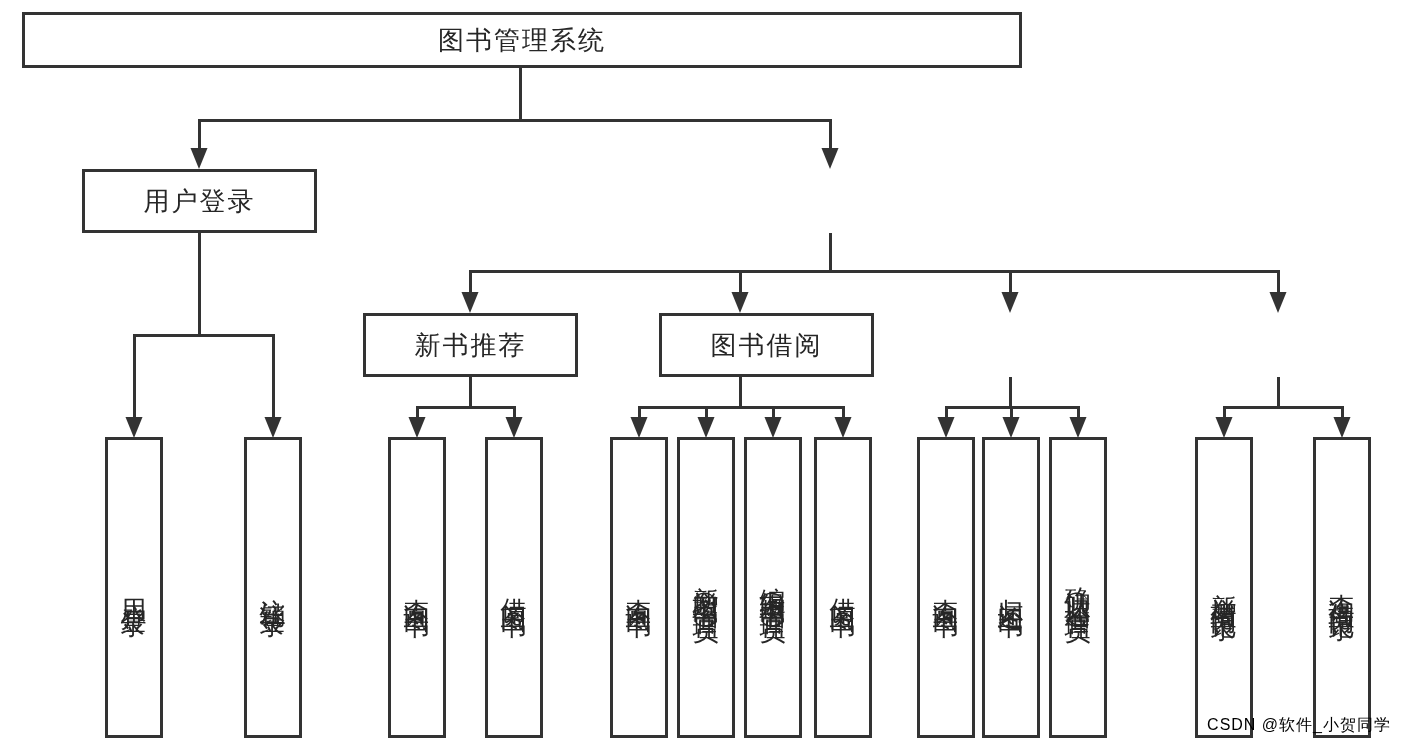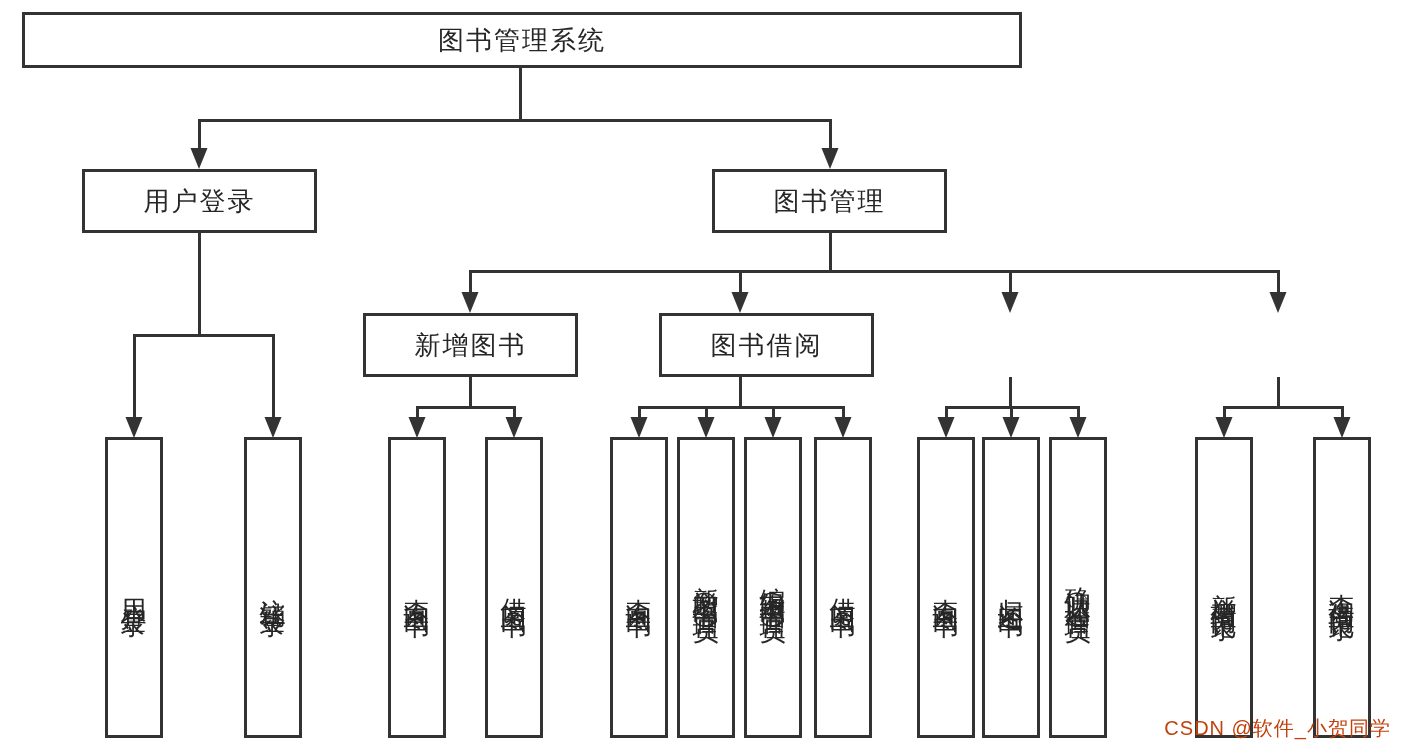--- a/index.html
+++ b/index.html
@@ -47,23 +47,23 @@
     height: 301px;
     top: 437px;
   }
   .top-box    { left: 22px;  top: 12px;  width: 1000px; height: 56px; }
   .lvl1       { top: 169px; height: 64px; width: 235px; }
   .lvl2       { top: 313px; height: 64px; width: 215px; }
   .watermark {
     position: absolute;
     top: 715px;
     right: 14px;
-    font-size: 20px;
+    font-size: 16px;
     letter-spacing: 1px;
-    color: #c2410c;
+    color: #000000;
     white-space: nowrap;
   }
   svg path {
     stroke: #333333;
     stroke-width: 3;
     fill: none;
     shape-rendering: crispEdges;
   }
   svg polygon { fill: #333333; }
 </style>
@@ -130,23 +130,22 @@
       <polygon points="1069.5,417 1086.5,417 1078,438"></polygon>
     <path d="M1224 406 V419"></path>
       <polygon points="1215.5,417 1232.5,417 1224,438"></polygon>
     <path d="M1342 406 V419"></path>
       <polygon points="1333.5,417 1350.5,417 1342,438"></polygon>
   </svg>
 
   <div class="box h top-box">图书管理系统</div>
 
   <div class="box h lvl1" style="left:82px;">用户登录</div>
-  <div class="box h lvl1" style="left:712px;">图书管理</div>
 
-  <div class="box h lvl2" style="left:363px;">新增图书</div>
+  <div class="box h lvl2" style="left:363px;">新书推荐</div>
   <div class="box h lvl2" style="left:659px;">图书借阅</div>
 
   <div class="box v" style="left:105px;">用户登录</div>
   <div class="box v" style="left:244px;">注销登录</div>
 
   <div class="box v" style="left:388px;">查询图书</div>
   <div class="box v" style="left:485px;">借阅图书</div>
 
   <div class="box v" style="left:610px;">查询图书</div>
   <div class="box v" style="left:677px;">新增图书（管理员）</div>

